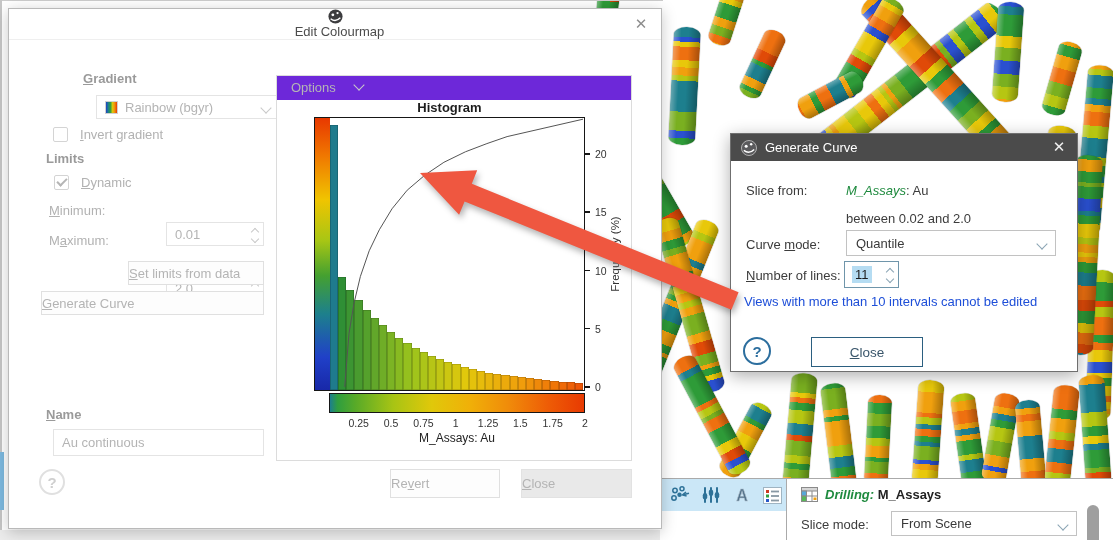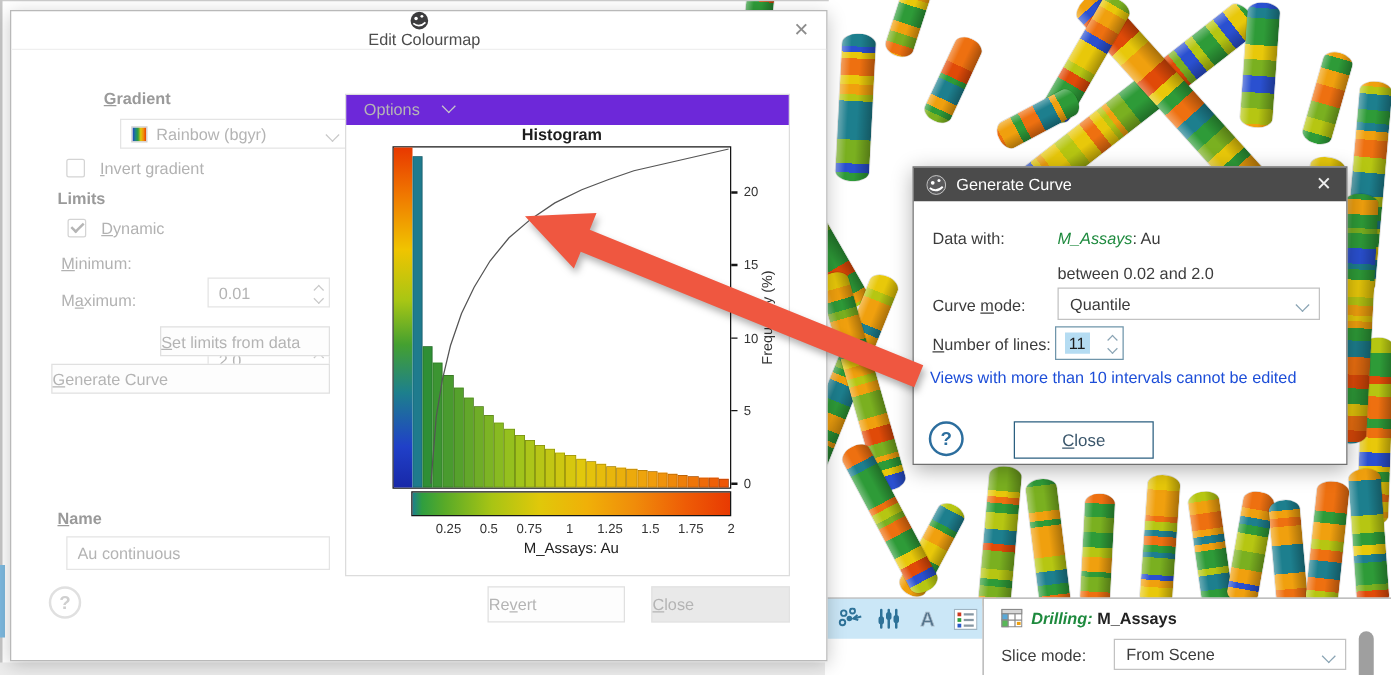--- a/index.html
+++ b/index.html
@@ -348,21 +348,21 @@
     <svg width="16" height="16" viewBox="0 0 17 17">
       <circle cx="8.5" cy="8.5" r="8" fill="#5a5a5c" stroke="#cfcfcf" stroke-width="0.8"></circle>
       <circle cx="5.5" cy="6.6" r="1.6" fill="#fff"></circle>
       <circle cx="10.8" cy="4.6" r="1.3" fill="#fff"></circle>
       <path d="M3 11 q5.5 4.5 11 -1" stroke="#fff" stroke-width="1.6" fill="none"></path>
     </svg>
     <span class="ttl">Generate Curve</span>
   </div>
   <div class="xbtn">✕</div>
 
-  <div class="gclabel" style="left:15px;top:49px;">Data with:</div>
+  <div class="gclabel" style="left:15px;top:49px;">Slice from:</div>
   <div class="gclabel" style="left:115px;top:49px;"><span class="gcgreen">M_Assays</span><span>: Au</span></div>
   <div class="gclabel" style="left:115px;top:77px;">between 0.02 and 2.0</div>
 
   <div class="gclabel" style="left:15px;top:103px;"><span>Curve </span><span class="ul">m</span><span>ode:</span></div>
   <div id="gc-mode">
     <span>Quantile</span>
     <span class="chev en dd-chev"></span>
   </div>
 
   <div class="gclabel" style="left:15px;top:134px;"><span></span><span class="ul">N</span><span>umber of lines:</span></div>

